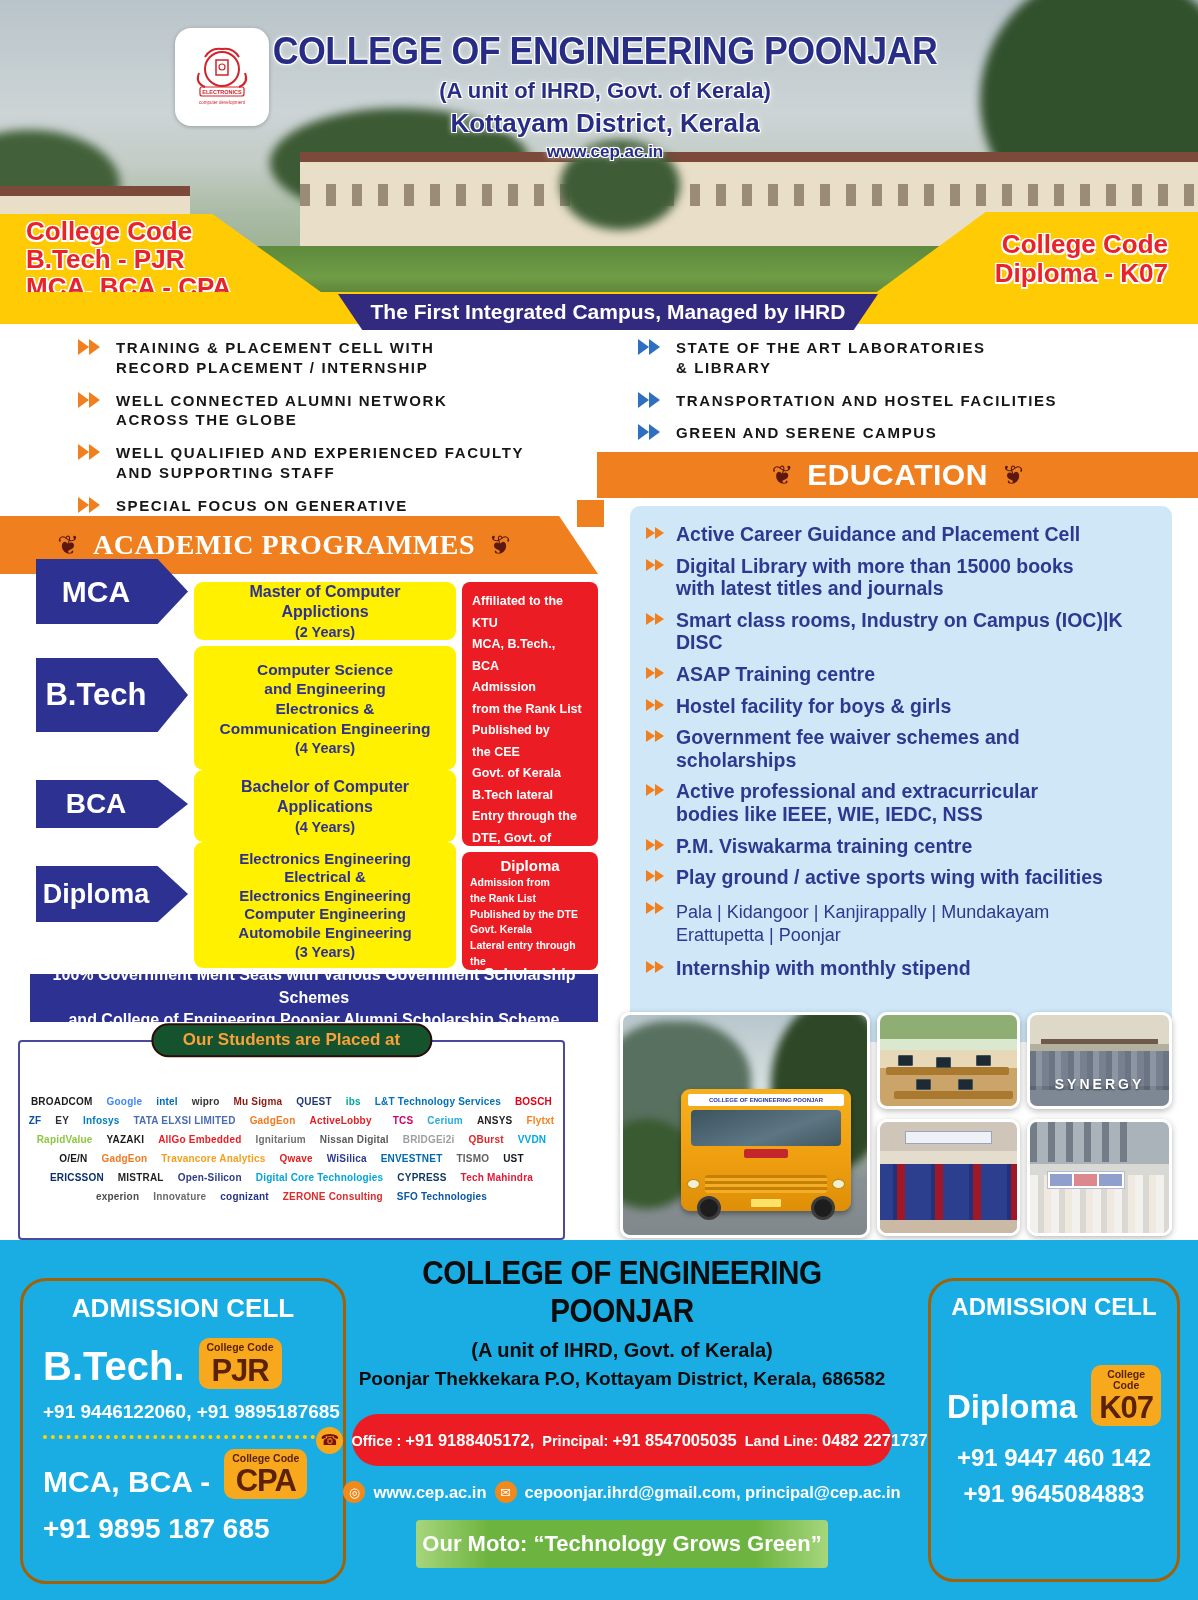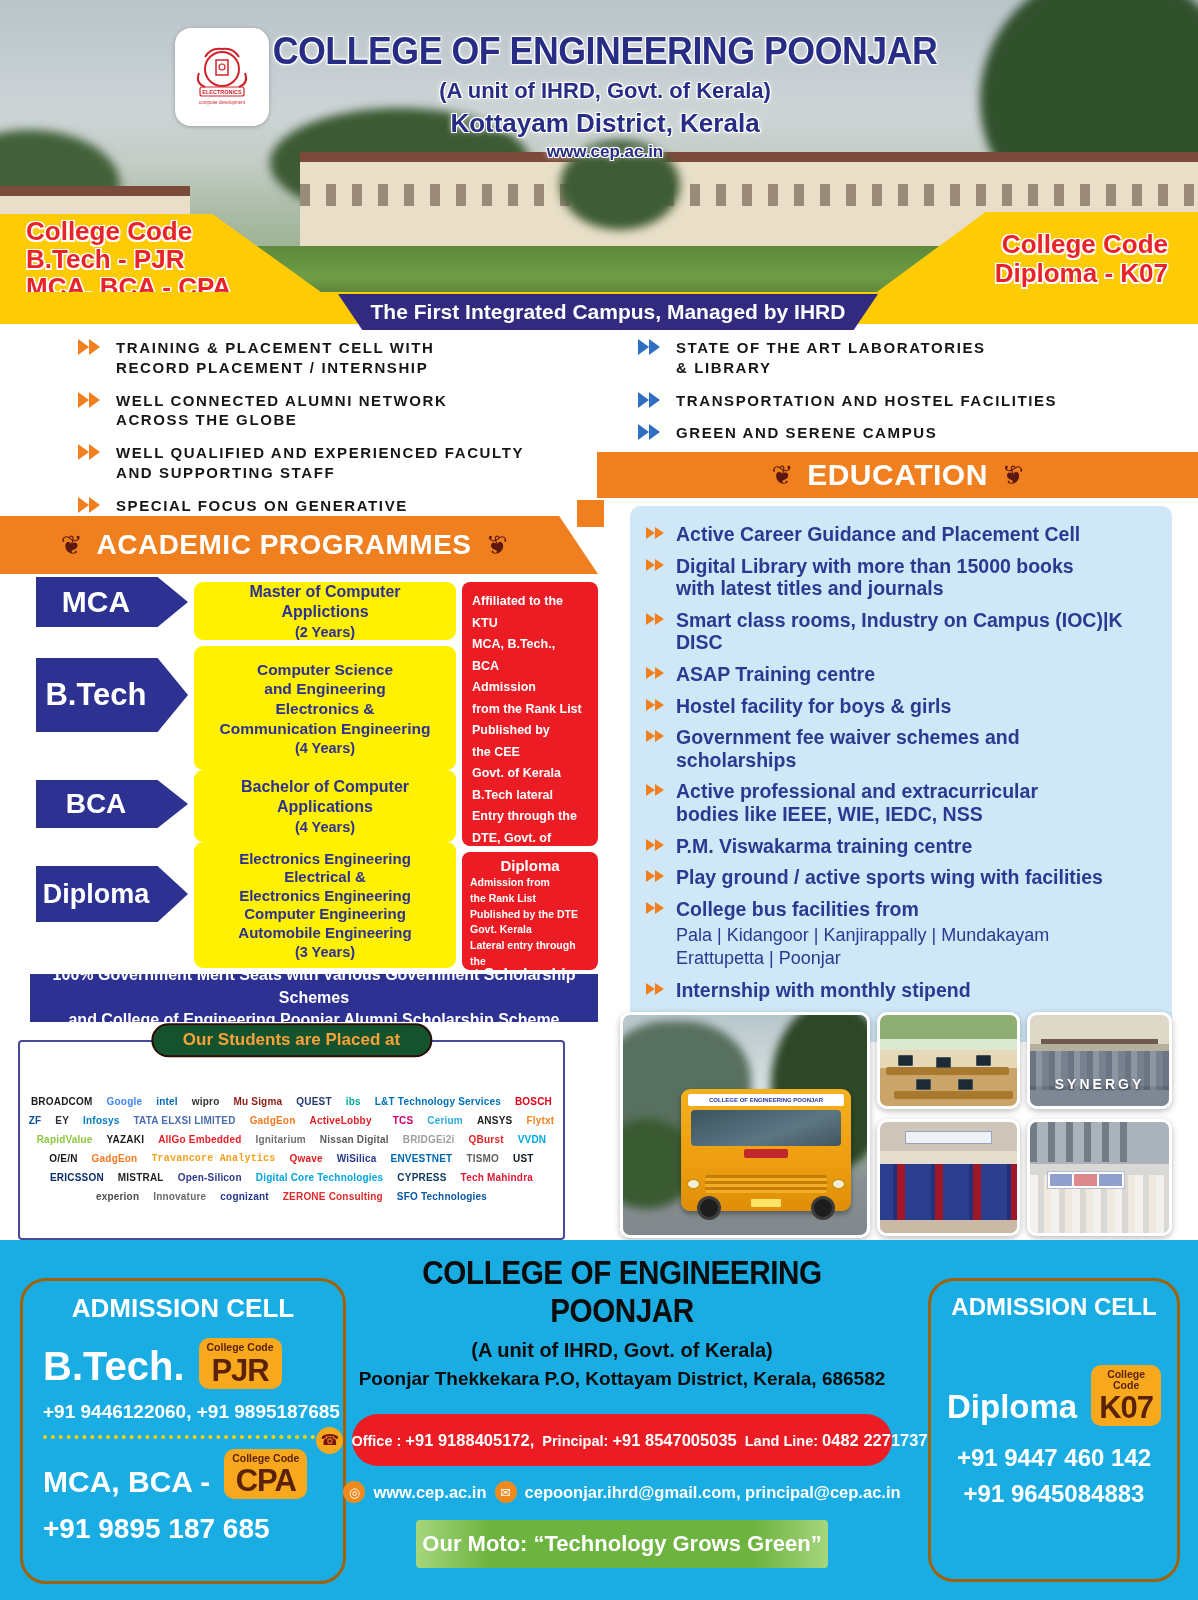--- a/index.html
+++ b/index.html
@@ -61,39 +61,39 @@
 
   
   .orange-bar{background:#f0801f;color:#fff;display:flex;align-items:center;justify-content:center;gap:14px;}
   .orange-bar .bar-title{font-weight:900;letter-spacing:.5px;}
   .flourish{color:#5c180e;font-size:26px;line-height:1;}
   .flourish.flip{transform:scaleX(-1);}
   #highlights-bar{left:597px;top:452px;width:601px;height:46px;}
   #highlights-bar .bar-title{font-size:30px;}
   #orange-square{left:577px;top:500px;width:27px;height:27px;background:#f0801f;}
   #academic-bar{left:0;top:516px;width:598px;height:58px;clip-path:polygon(0 0,93.5% 0,100% 100%,0 100%);padding-right:30px;}
-  #academic-bar .bar-title{font-size:28px;}
+  #academic-bar .bar-title{font-size:28px;font-family:Liberation Serif, serif;}
 
   
   #highlights-panel{left:630px;top:506px;width:542px;height:536px;background:#cfe7f7;border-radius:10px;
     padding:17px 14px 10px 16px;}
   .hl-item{display:flex;gap:11px;margin-bottom:9px;align-items:flex-start;}
   .hl-body{flex:1;}
   .hl-text{font-size:19.5px;font-weight:800;color:#2b3990;line-height:1.16;}
   .hl-sub{font-size:18px;font-weight:500;color:#2b3990;line-height:1.3;margin-top:3px;}
   .hl-sub:empty{display:none;}
 
   
   .prog-arrow{background:#2d3192;color:#fff;font-weight:800;display:flex;align-items:center;justify-content:center;
     clip-path:polygon(0 0,80% 0,100% 50%,80% 100%,0 100%);padding-right:32px;}
   .prog-box{background:#fff100;color:#2d3192;border-radius:9px;display:flex;flex-direction:column;
     align-items:center;justify-content:center;text-align:center;padding:6px 10px;}
   .prog-name{font-weight:800;line-height:1.26;}
   .prog-years{font-weight:800;margin-top:2px;}
-  #arrow-mca{left:36px;top:577px;width:152px;height:50px;font-size:30px;}
+  #arrow-mca{left:36px;top:559px;width:152px;height:65px;font-size:30px;}
   #box-mca{left:194px;top:582px;width:262px;height:58px;}
   #box-mca .prog-name{font-size:16px;} #box-mca .prog-years{font-size:14.5px;}
   #arrow-btech{left:36px;top:658px;width:152px;height:74px;font-size:31px;}
   #box-btech{left:194px;top:646px;width:262px;height:124px;}
   #box-btech .prog-name{font-size:15.5px;} #box-btech .prog-years{font-size:14.5px;}
   #arrow-bca{left:36px;top:780px;width:152px;height:48px;font-size:28px;}
   #box-bca{left:194px;top:770px;width:262px;height:72px;}
   #box-bca .prog-name{font-size:16px;} #box-bca .prog-years{font-size:14.5px;}
   #arrow-diploma{left:36px;top:866px;width:152px;height:56px;font-size:27px;}
   #box-diploma{left:194px;top:842px;width:262px;height:126px;}
@@ -396,21 +396,20 @@
         <span class="chev sm"></span>
         <div class="hl-body">
           <div class="hl-text preline">Play ground / active sports wing with facilities</div>
 
         </div>
       </div>
 
       <div class="hl-item">
         <span class="chev sm"></span>
         <div class="hl-body">
-          <div class="hl-text preline">College bus facilities from</div>
           <div class="hl-sub preline">Pala  |  Kidangoor  |  Kanjirappally  |  Mundakayam
 Erattupetta  |  Poonjar</div>
         </div>
       </div>
 
       <div class="hl-item">
         <span class="chev sm"></span>
         <div class="hl-body">
           <div class="hl-text preline">Internship with monthly stipend</div>
 
@@ -525,21 +524,21 @@
         <span class="co" style="color: rgb(157, 159, 162);">BRIDGEi2i</span>
 
         <span class="co" style="color: rgb(224, 39, 38);">QBurst</span>
 
         <span class="co" style="color: rgb(0, 168, 228);">VVDN</span>
 
         <span class="co" style="color: rgb(23, 23, 27);">O/E/N</span>
 
         <span class="co" style="color: rgb(244, 121, 32);">GadgEon</span>
 
-        <span class="co" style="color: rgb(245, 160, 26); font-family: Liberation Mono, monospace;">Travancore Analytics</span>
+        <span class="co" style="color: rgb(245, 160, 26);">Travancore Analytics</span>
 
         <span class="co" style="color: rgb(224, 32, 32);">Qwave</span>
 
         <span class="co" style="color: rgb(42, 57, 144);">WiSilica</span>
 
         <span class="co" style="color: rgb(0, 103, 177);">ENVESTNET</span>
 
         <span class="co" style="color: rgb(95, 96, 98);">TISMO</span>
 
         <span class="co" style="color: rgb(16, 24, 32);">UST</span>

